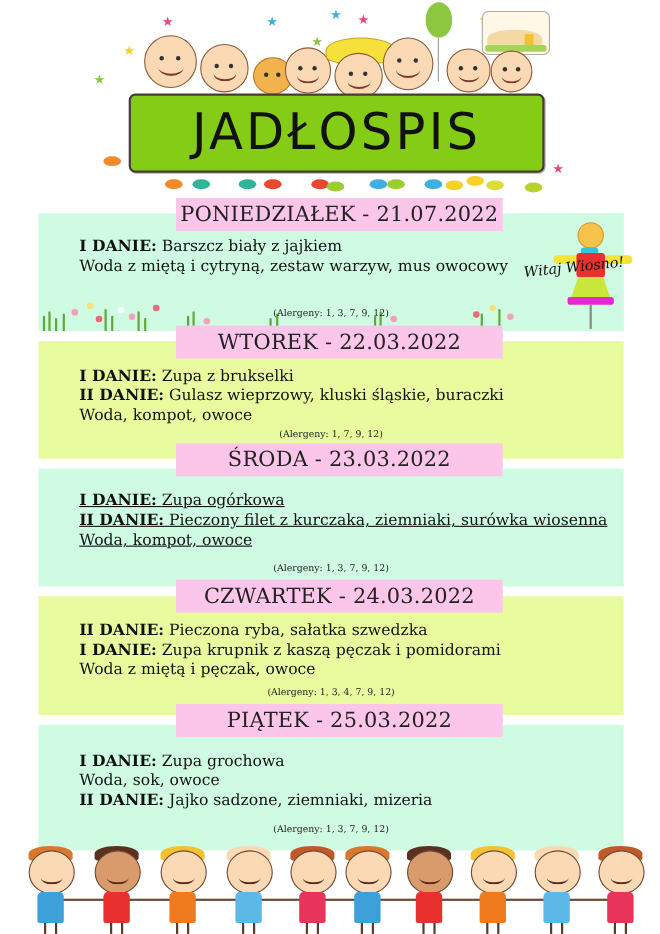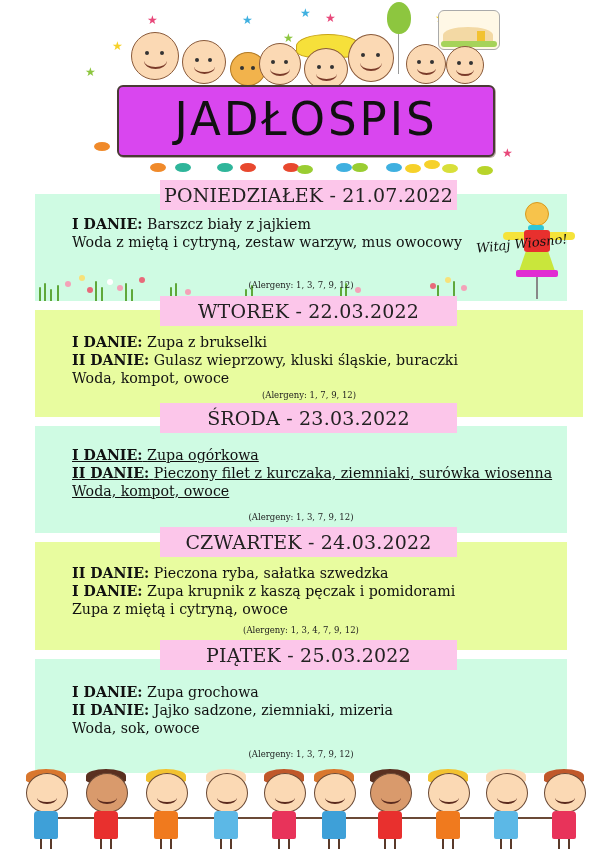--- a/index.html
+++ b/index.html
@@ -16,21 +16,21 @@
   .hat { position:absolute; background:#f6e03a; border:1.5px solid #c8a417; border-radius:50% 50% 30% 30%; }
   .balloon { position:absolute; left:387px; top:2px; width:24px; height:32px; border-radius:50% 50% 48% 48%;
              background:#8dc63f; }
   .balloon-string { position:absolute; left:398px; top:34px; width:1px; height:40px; background:#999; }
   .flag { position:absolute; left:438px; top:10px; width:60px; height:38px; background:#fff8e6;
           border:1px solid #aaa; border-radius:6px; }
   .flag .hill { position:absolute; left:4px; bottom:6px; width:50px; height:16px; background:#f3d9a4; border-radius:50% 50% 0 0; }
   .flag .grass { position:absolute; left:2px; bottom:2px; width:56px; height:6px; background:#a6d35a; border-radius:3px; }
   .flag .house { position:absolute; left:38px; bottom:8px; width:8px; height:10px; background:#f2c230; }
   .star { position:absolute; font-size:12px; line-height:12px; }
-  .board { position:absolute; left:117px; top:85px; width:374px; height:68px; background:#d946ef;
+  .board { position:absolute; left:117px; top:85px; width:374px; height:68px; background:#84cc16;
            border:2px solid #4a3a36; border-radius:6px; box-shadow:1px 1px 0 #b9aaa5; }
   .board-title { position:absolute; left:0; right:0; top:5px; text-align:center;
                  font-family:"DejaVu Sans", sans-serif; font-size:46px; letter-spacing:3px;
                  font-weight:normal; color:#111; transform:scaleX(0.98); }
   .stone { position:absolute; width:16px; height:9px; border-radius:50%; }
 
   
   .panel { position:absolute; left:35px; width:532px; }
   .panel.mint { background:#cffbe3; }
   .panel.lime { background:#e8fc9f; }
@@ -203,21 +203,21 @@
   <div class="sc-head"></div>
   <div class="sc-bow"></div>
   <div class="sc-vest"></div>
   <div class="sc-skirt"></div>
   <div class="sc-hem"></div>
   <div class="sc-pole"></div>
   <div class="spring-text">Witaj Wiosno!</div>
 </div>
 
 <div class="day-tab" style="top:296px;">WTOREK - 22.03.2022</div>
-<div class="panel lime" style="top:310px;height:107px;padding-left:16px;">
+<div class="panel lime" style="top:310px;height:107px;">
   <div class="menu-lines" style="top:23px;">
     <div class="menu-line"><b>I DANIE:</b> <span>Zupa z brukselki</span></div>
     <div class="menu-line"><b>II DANIE:</b> <span>Gulasz wieprzowy, kluski śląskie, buraczki</span></div>
     <div class="menu-line">Woda, kompot, owoce</div>
   </div>
   <div class="allergens" style="top:80px;">(Alergeny: 1, 7, 9, 12)</div>
 </div>
 
 <div class="day-tab" style="top:403px;">ŚRODA - 23.03.2022</div>
 <div class="panel mint" style="top:426px;height:107px;">
@@ -227,31 +227,31 @@
     <div class="menu-line">Woda, kompot, owoce</div>
   </div>
   <div class="allergens" style="top:86px;">(Alergeny: 1, 3, 7, 9, 12)</div>
 </div>
 
 <div class="day-tab" style="top:527px;">CZWARTEK - 24.03.2022</div>
 <div class="panel lime" style="top:542px;height:108px;">
   <div class="menu-lines" style="top:22px;">
     <div class="menu-line"><b>II DANIE:</b> <span>Pieczona ryba, sałatka szwedzka</span></div>
     <div class="menu-line"><b>I DANIE:</b> <span>Zupa krupnik z kaszą pęczak i pomidorami</span></div>
-    <div class="menu-line">Zupa z miętą i cytryną, owoce</div>
+    <div class="menu-line">Woda z miętą i pęczak, owoce</div>
   </div>
   <div class="allergens" style="top:83px;">(Alergeny: 1, 3, 4, 7, 9, 12)</div>
 </div>
 
 <div class="day-tab" style="top:640px;">PIĄTEK - 25.03.2022</div>
 <div class="panel mint" style="top:659px;height:114px;">
   <div class="menu-lines" style="top:24px;">
     <div class="menu-line"><b>I DANIE:</b> <span>Zupa grochowa</span></div>
+    <div class="menu-line">Woda, sok, owoce</div>
     <div class="menu-line"><b>II DANIE:</b> <span>Jajko sadzone, ziemniaki, mizeria</span></div>
-    <div class="menu-line">Woda, sok, owoce</div>
   </div>
   <div class="allergens" style="top:90px;">(Alergeny: 1, 3, 7, 9, 12)</div>
 </div>
 
 <div class="footer">
   <div class="hand-link" style="left:40px;width:520px;"></div>
 
   <div class="fkid" style="left:18px;">
     <div class="hair" style="background:#d9772e;"></div>
       <div class="fh" style="background:#fbd9b4;"></div>

